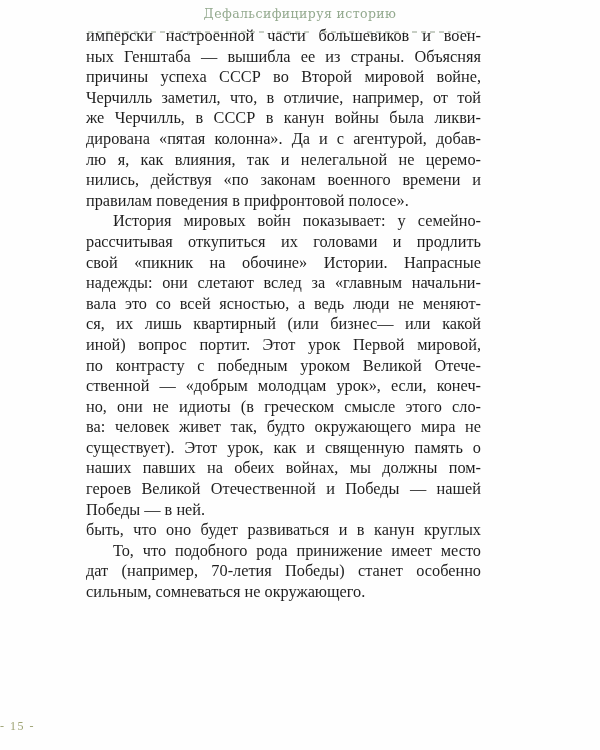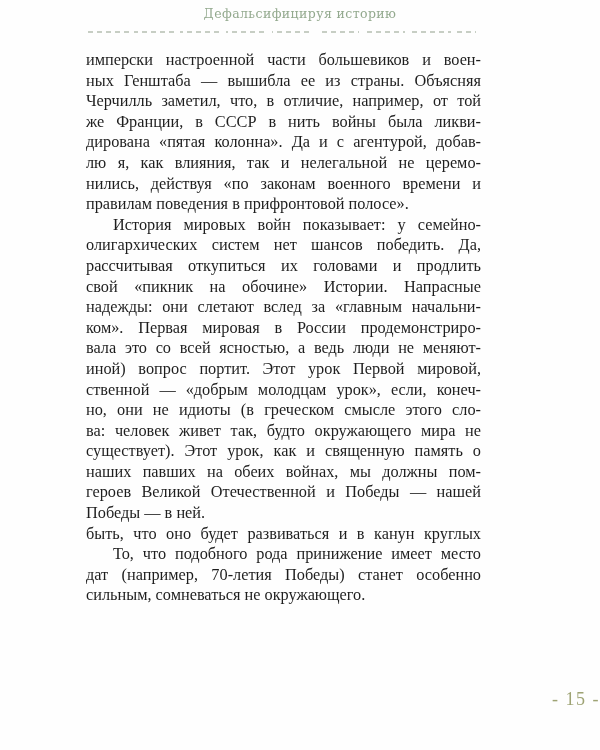--- a/index.html
+++ b/index.html
@@ -36,77 +36,78 @@
     position: absolute;
     top: 31px; left: 88px;
     width: 388px; height: 2px;
     background-image:
       repeating-linear-gradient(90deg, transparent 0 41px, #ffffff 41px 46px),
       repeating-linear-gradient(90deg, var(--divider) 0 5px, rgba(255,255,255,0) 5px 9px);
     opacity: 0.95;
   }
   .body-text {
     position: absolute;
-    top: 50px; left: 86px;
+    top: 26px; left: 86px;
     width: 395px;
     font-size: 16.3px;
     line-height: 20.6px;
     color: var(--body-text);
   }
   .line {
     text-align: justify;
     text-align-last: justify;
     white-space: normal;
   }
   .line.para-end {
     text-align-last: left;
   }
   .line.first-indent {
     text-indent: 27px;
   }
   .page-number {
     position: absolute;
-    top: 689px; left: 0; width: 600px;
-    text-align: right;
-    font-size: 18px;
+    top: 719px; left: 0; width: 600px;
+    text-align: left;
+    font-size: 12px;
     letter-spacing: 1.5px;
     color: var(--page-number-olive);
   }
 </style>
 </head>
 <body>
 
 <div class="page">
 
   <div class="running-header">
     <span>Дефальсифицируя историю</span>
   </div>
 
   <div class="divider"></div>
 
   <div class="body-text" id="body-text">
       <div class="paragraph">
         <div class="line">имперски настроенной части большевиков и воен-</div>
         <div class="line">ных Генштаба — вышибла ее из страны. Объясняя</div>
+        <div class="line">причины успеха СССР во Второй мировой войне,</div>
         <div class="line">Черчилль заметил, что, в отличие, например, от той</div>
-        <div class="line">же Франции, в СССР в нить войны была ликви-</div>
+        <div class="line">же Черчилль, в СССР в канун войны была ликви-</div>
         <div class="line">дирована «пятая колонна». Да и с агентурой, добав-</div>
         <div class="line">лю я, как влияния, так и нелегальной не церемо-</div>
         <div class="line">нились, действуя «по законам военного времени и</div>
         <div class="line para-end">правилам поведения в прифронтовой полосе».</div>
       </div>
       <div class="paragraph">
         <div class="line first-indent">История мировых войн показывает: у семейно-</div>
-        <div class="line">олигархических систем нет шансов победить. Да,</div>
         <div class="line">рассчитывая откупиться их головами и продлить</div>
         <div class="line">свой «пикник на обочине» Истории. Напрасные</div>
         <div class="line">надежды: они слетают вслед за «главным начальни-</div>
-        <div class="line">ком». Первая мировая в России продемонстриро-</div>
         <div class="line">вала это со всей ясностью, а ведь люди не меняют-</div>
+        <div class="line">ся, их лишь квартирный (или бизнес— или какой</div>
         <div class="line">иной) вопрос портит. Этот урок Первой мировой,</div>
+        <div class="line">по контрасту с победным уроком Великой Отече-</div>
         <div class="line">ственной — «добрым молодцам урок», если, конеч-</div>
         <div class="line">но, они не идиоты (в греческом смысле этого сло-</div>
         <div class="line">ва: человек живет так, будто окружающего мира не</div>
         <div class="line">существует). Этот урок, как и священную память о</div>
         <div class="line">наших павших на обеих войнах, мы должны пом-</div>
         <div class="line">героев Великой Отечественной и Победы — нашей</div>
         <div class="line para-end">Победы — в ней.</div>
       </div>
       <div class="paragraph">
         <div class="line">быть, что оно будет развиваться и в канун круглых</div>

